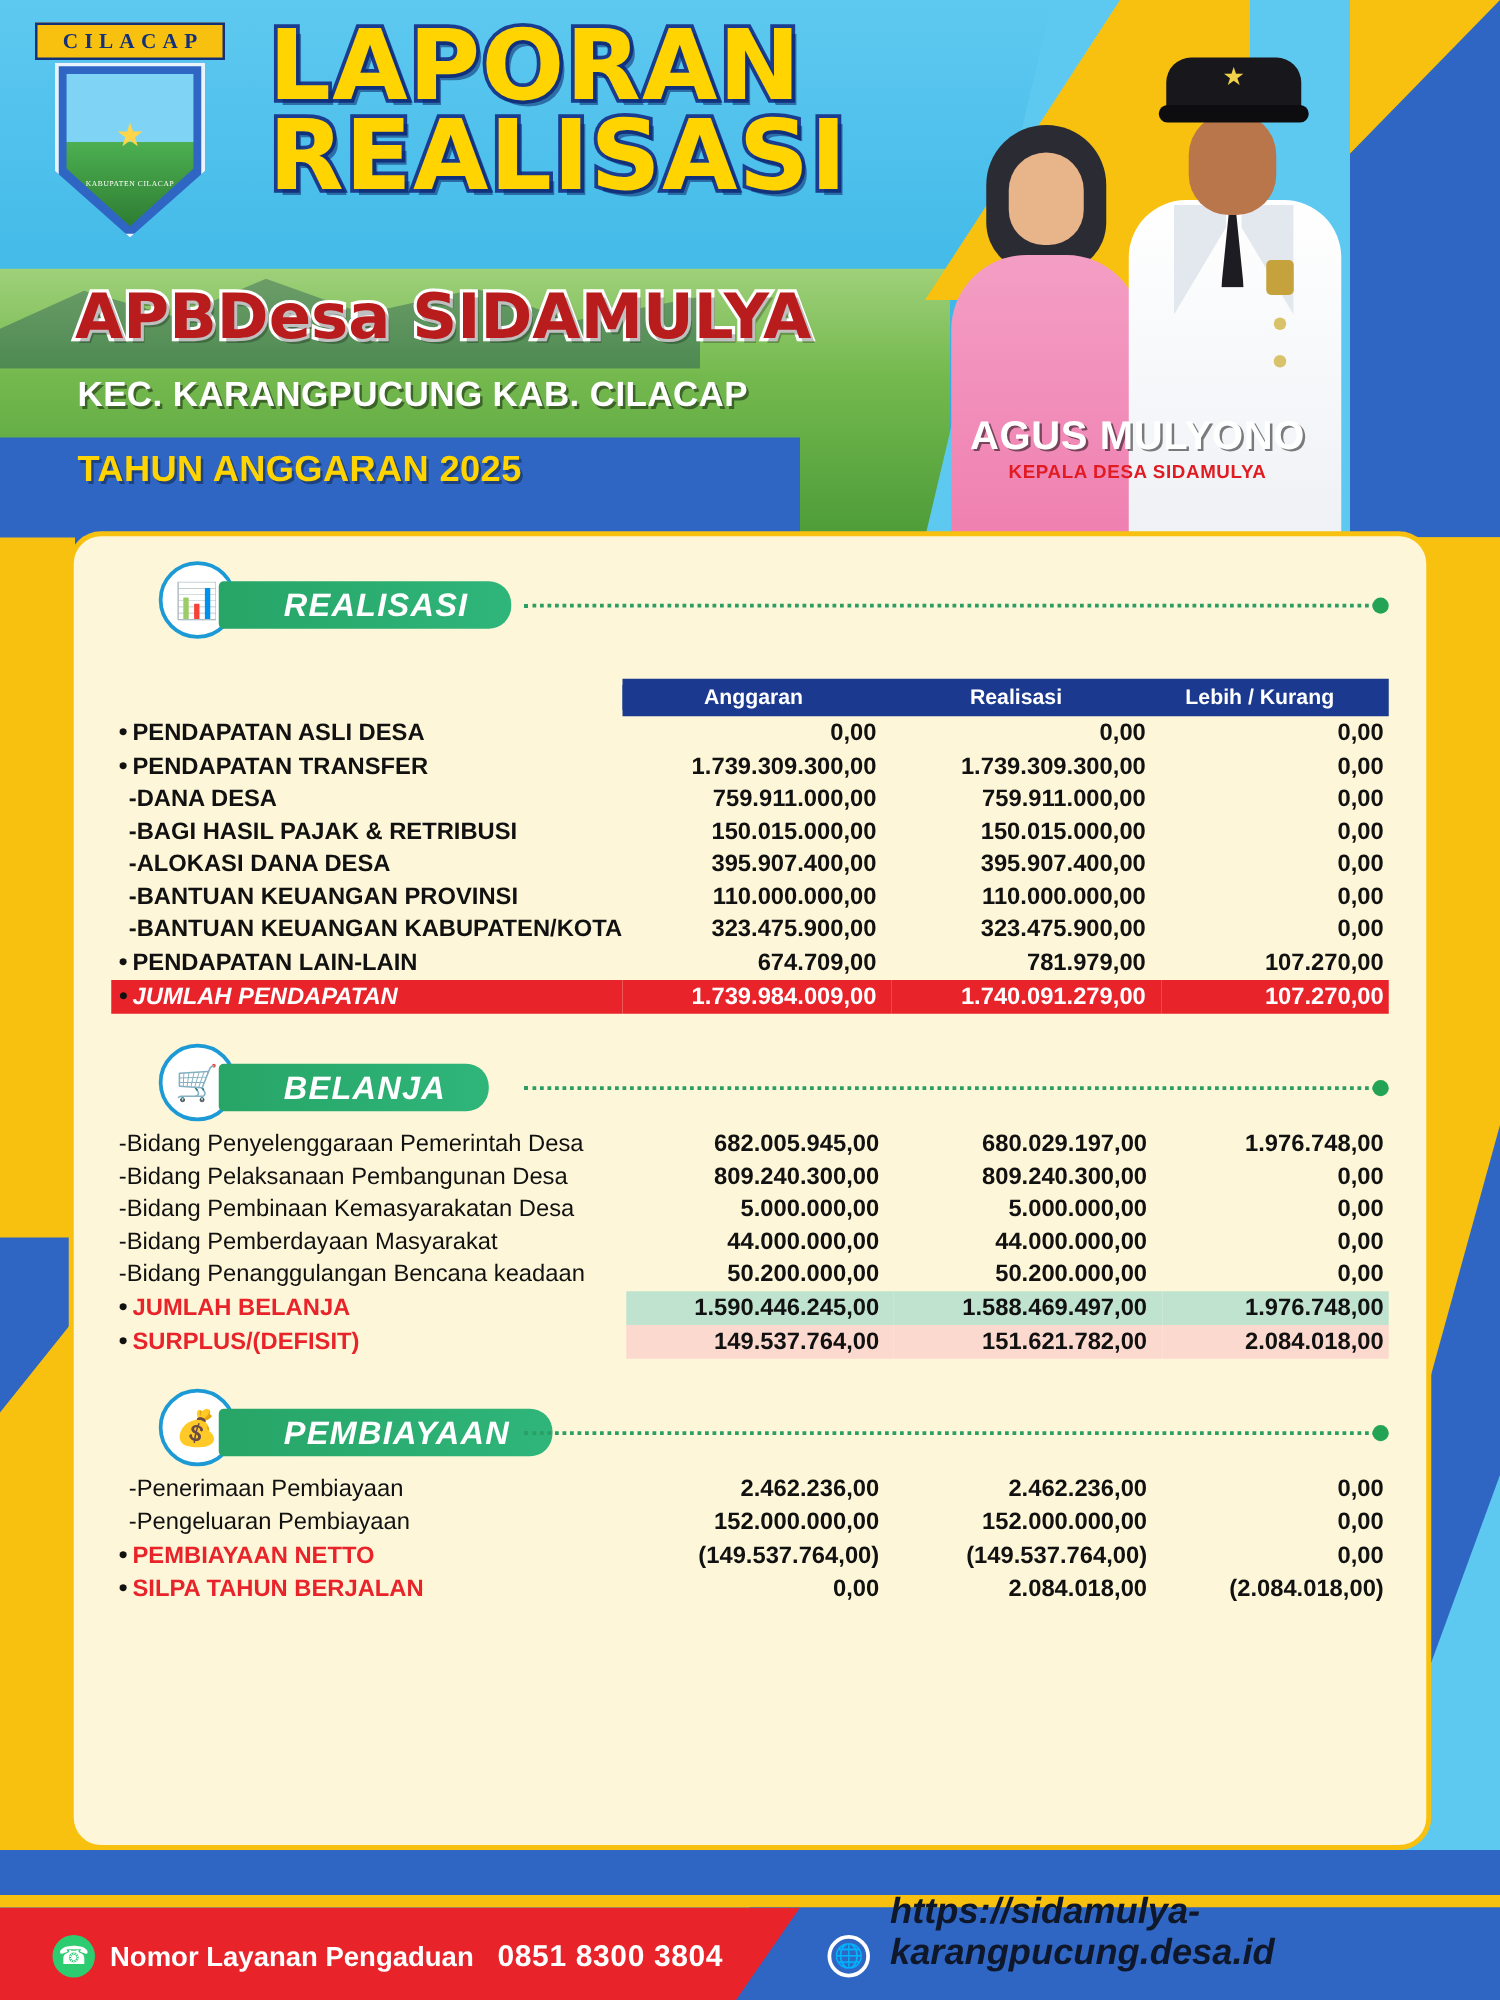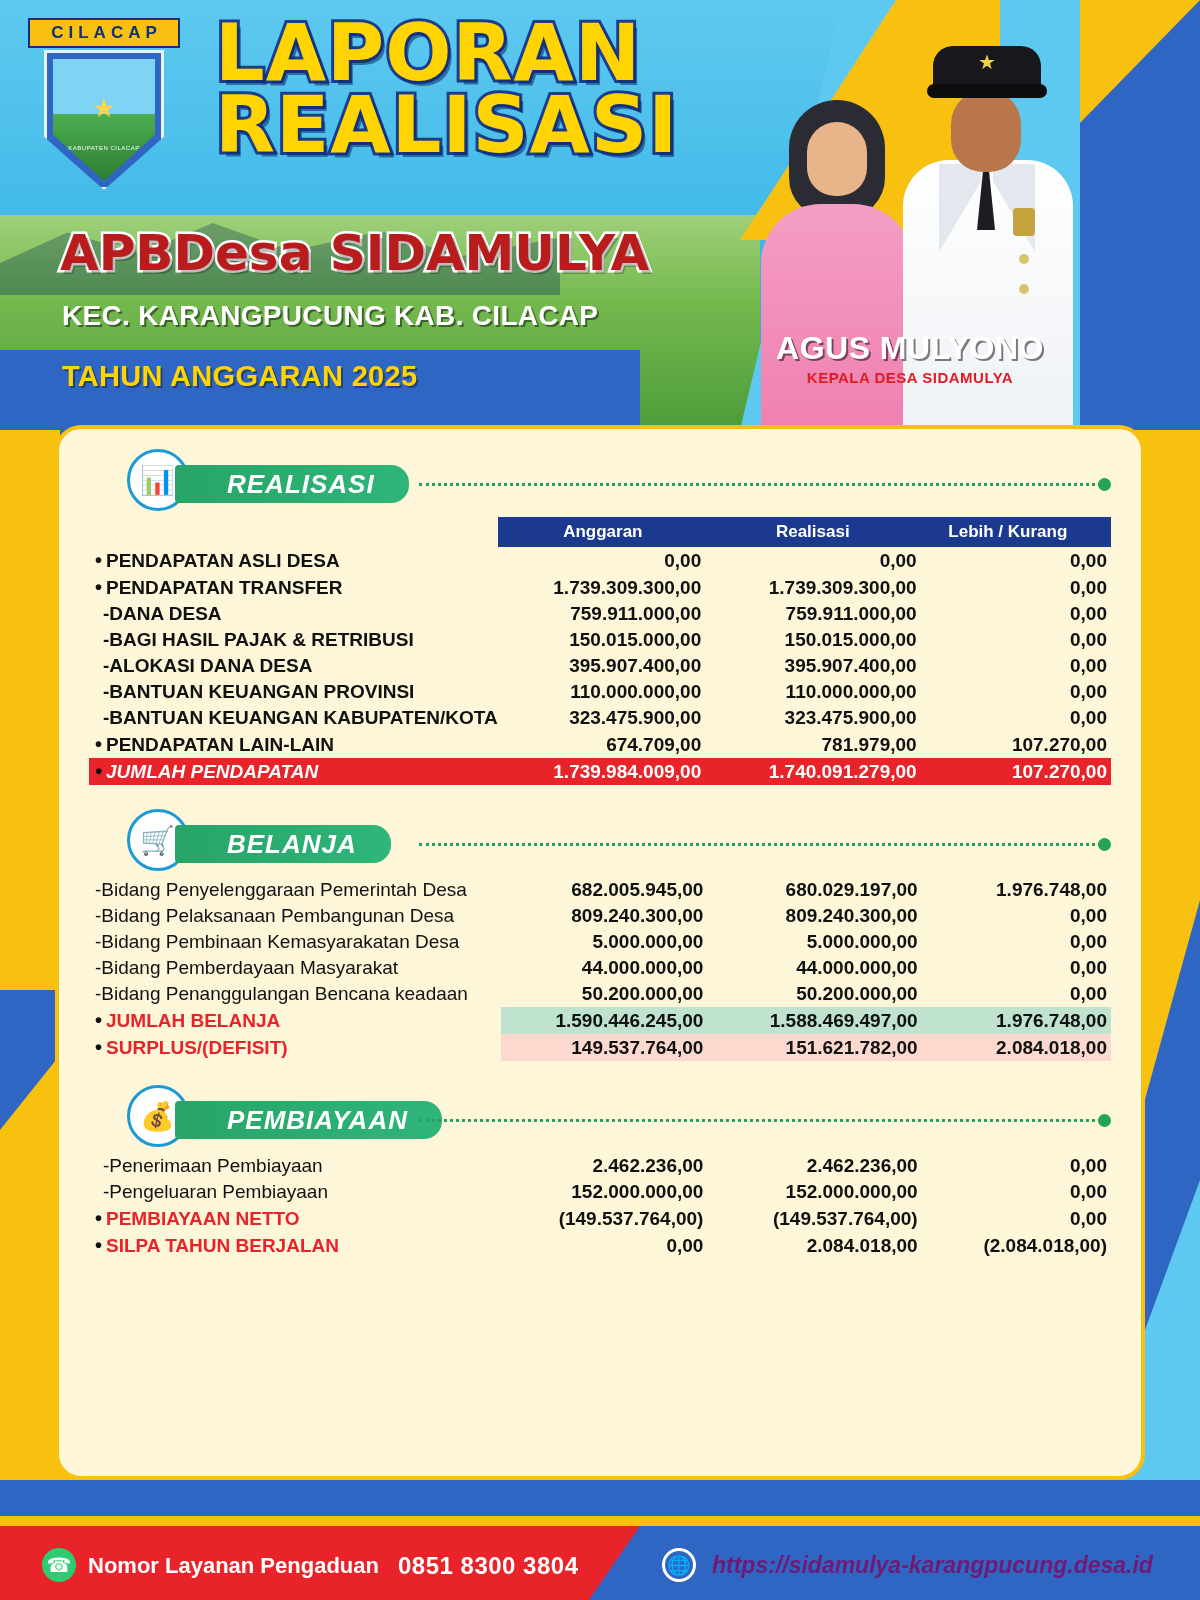--- a/index.html
+++ b/index.html
@@ -82,20 +82,21 @@
   }
   .bg-yellow-strip-left {
     position: absolute; left: 0; top: 430px; width: 60px; height: 560px;
     background: #f9c10f;
   }
 
   
   .crest {
     position: absolute; left: 24px; top: 18px; width: 160px; height: 180px;
     z-index: 6;
+    font-family: Liberation Serif, serif;
   }
   .crest-label {
     width: 152px; margin: 0 auto;
     background: #f9c10f;
     color: #13307a;
     font-weight: bold; font-size: 17px; letter-spacing: 5px;
     text-align: center; padding: 3px 0 3px 5px;
     border: 2px solid #13307a;
   }
   .crest-shield {
@@ -280,20 +281,21 @@
   table.fin td { padding: 2px 0; vertical-align: middle; }
   .col-label { width: 400px; color: #111; font-weight: bold; padding-left: 6px !important; }
   .col-num { width: 208px; text-align: right; font-weight: bold; color: #111; padding-right: 12px !important; }
   .col-num.last { width: 176px; padding-right: 4px !important; }
 
   .hdr-row td { padding: 0; }
   .hdr-bar {
     display: flex; align-items: center; height: 30px;
     color: #ffffff; font-weight: bold; font-size: 17px;
     background: #1b3a8f;
+    margin-top: 26px;
   }
   .hdr-bar .cell { text-align: center; }
   .hdr-anggaran { width: 210px; background: #1b3a8f; }
   .hdr-realisasi { width: 210px; background: #1b3a8f; }
   .hdr-lebih { width: 180px; background: #1b3a8f; }
 
   .bullet::before { content: "\2022"; color: #111; margin-right: 4px; font-size: 20px; }
   .dash { padding-left: 14px !important; }
 
   .total-red td {
@@ -339,21 +341,21 @@
     position: absolute; left: 398px; bottom: 20px;
     color: #ffffff; font-weight: bold; font-size: 24px; letter-spacing: .5px;
   }
   .globe-icon {
     position: absolute; left: 662px; bottom: 18px; width: 34px; height: 34px;
     border: 3px solid #ffffff; border-radius: 50%;
     color: #ffffff; font-size: 19px; text-align: center; line-height: 30px;
   }
   .site-url {
     position: absolute; left: 712px; bottom: 21px;
-    color: #701a75; font-weight: bold; font-style: italic; font-size: 23px;
+    color: #0f172a; font-weight: bold; font-style: italic; font-size: 29px;
   }
 </style>
 </head>
 <body>
 
 <div id="poster">
 
   <div class="bg-base"></div>
   <div class="bg-sky"></div>
   <div class="bg-field"></div>

